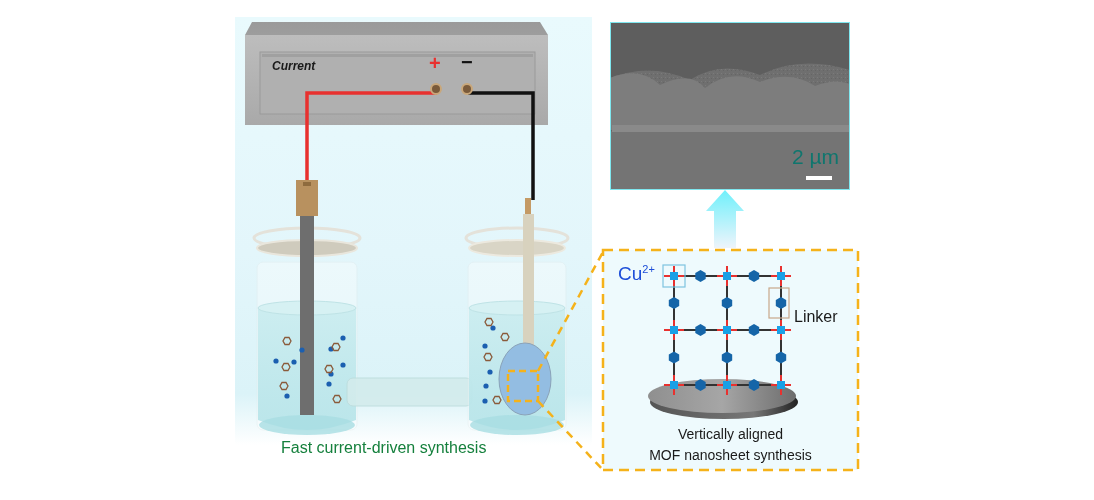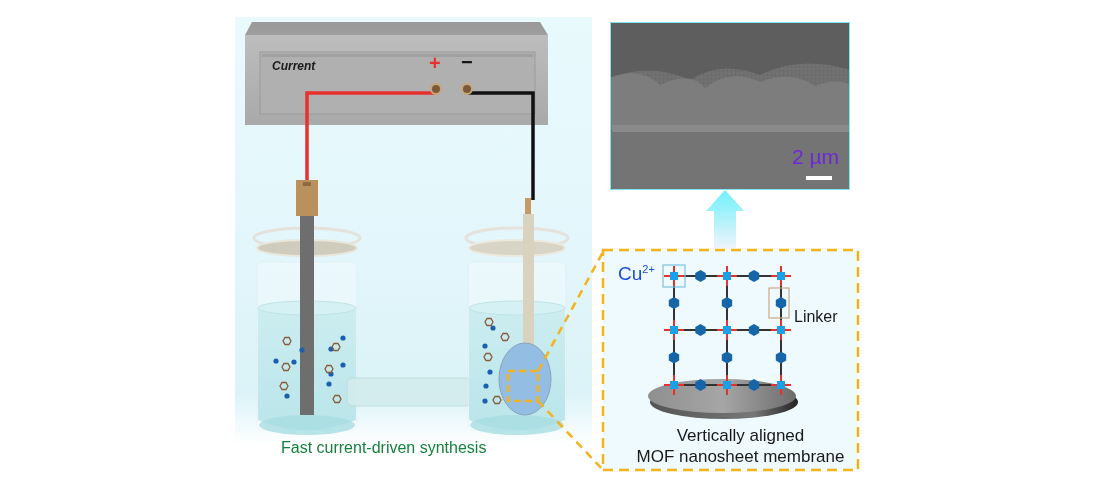--- a/index.html
+++ b/index.html
@@ -3,23 +3,23 @@
 <meta charset="utf-8">
 <style>
   html, body { margin:0; padding:0; background:#ffffff; }
   body { width:1094px; height:500px; position:relative; overflow:hidden; font-family:"Liberation Sans", sans-serif; }
   .abs { position:absolute; }
   #bg-panel { left:235px; top:17px; width:357px; height:428px;
     background: linear-gradient(180deg, #e9fafd 0%, #e3f6fb 55%, #dbf3f8 88%, #ffffff 100%); }
   #scene { left:0; top:0; width:1094px; height:500px; }
   .caption { font-size:16px; color:#15803d; white-space:nowrap;margin-left:9px; }
   #sem { left:610px; top:22px; width:240px; height:168px; border:1px solid #7fe7ef; box-sizing:border-box; overflow:hidden; }
-  #sem-label { right:10px; top:122px; color:#6d28d9; font-size:21px; }
+  #sem-label { right:10px; top:122px; color:#0f766e; font-size:21px; }
   #sem-scalebar { right:17px; top:153px; width:26px; height:4px; background:#ffffff; }
-  .inset-text { font-size:17px; color:#1a1a1a; text-align:center; white-space:nowrap;padding-left:10px; }
+  .inset-text { font-size:14px; color:#1a1a1a; text-align:center; white-space:nowrap; }
 </style>
 </head>
 <body>
 
 <div id="bg-panel" class="abs"></div>
 
 <svg id="scene" class="abs" viewBox="0 0 1094 500" width="1094" height="500">
   <defs>
     <linearGradient id="boxFront" x1="0" y1="0" x2="0" y2="1">
       <stop offset="0" stop-color="#bdbdbd"></stop>
@@ -202,13 +202,13 @@
 <div class="abs caption" style="left:272px;top:439px;">Fast current-driven synthesis</div>
 
 <div id="sem" class="abs">
   <div id="sem-label" class="abs">2 µm</div>
   <div id="sem-scalebar" class="abs"></div>
 </div>
 
 <div class="abs" style="left:618px;top:263px;font-size:19px;color:#1d4ed8;"><span>Cu</span><sup style="font-size:11px;">2+</sup></div>
 <div class="abs" style="left:794px;top:308px;font-size:16px;color:#1a1a1a;">Linker</div>
 <div class="abs inset-text" style="left:603px;width:255px;top:426px;">Vertically aligned</div>
-<div class="abs inset-text" style="left:603px;width:255px;top:447px;">MOF nanosheet membrane</div>
+<div class="abs inset-text" style="left:603px;width:255px;top:447px;">MOF nanosheet synthesis</div>
 
 </body></html>

